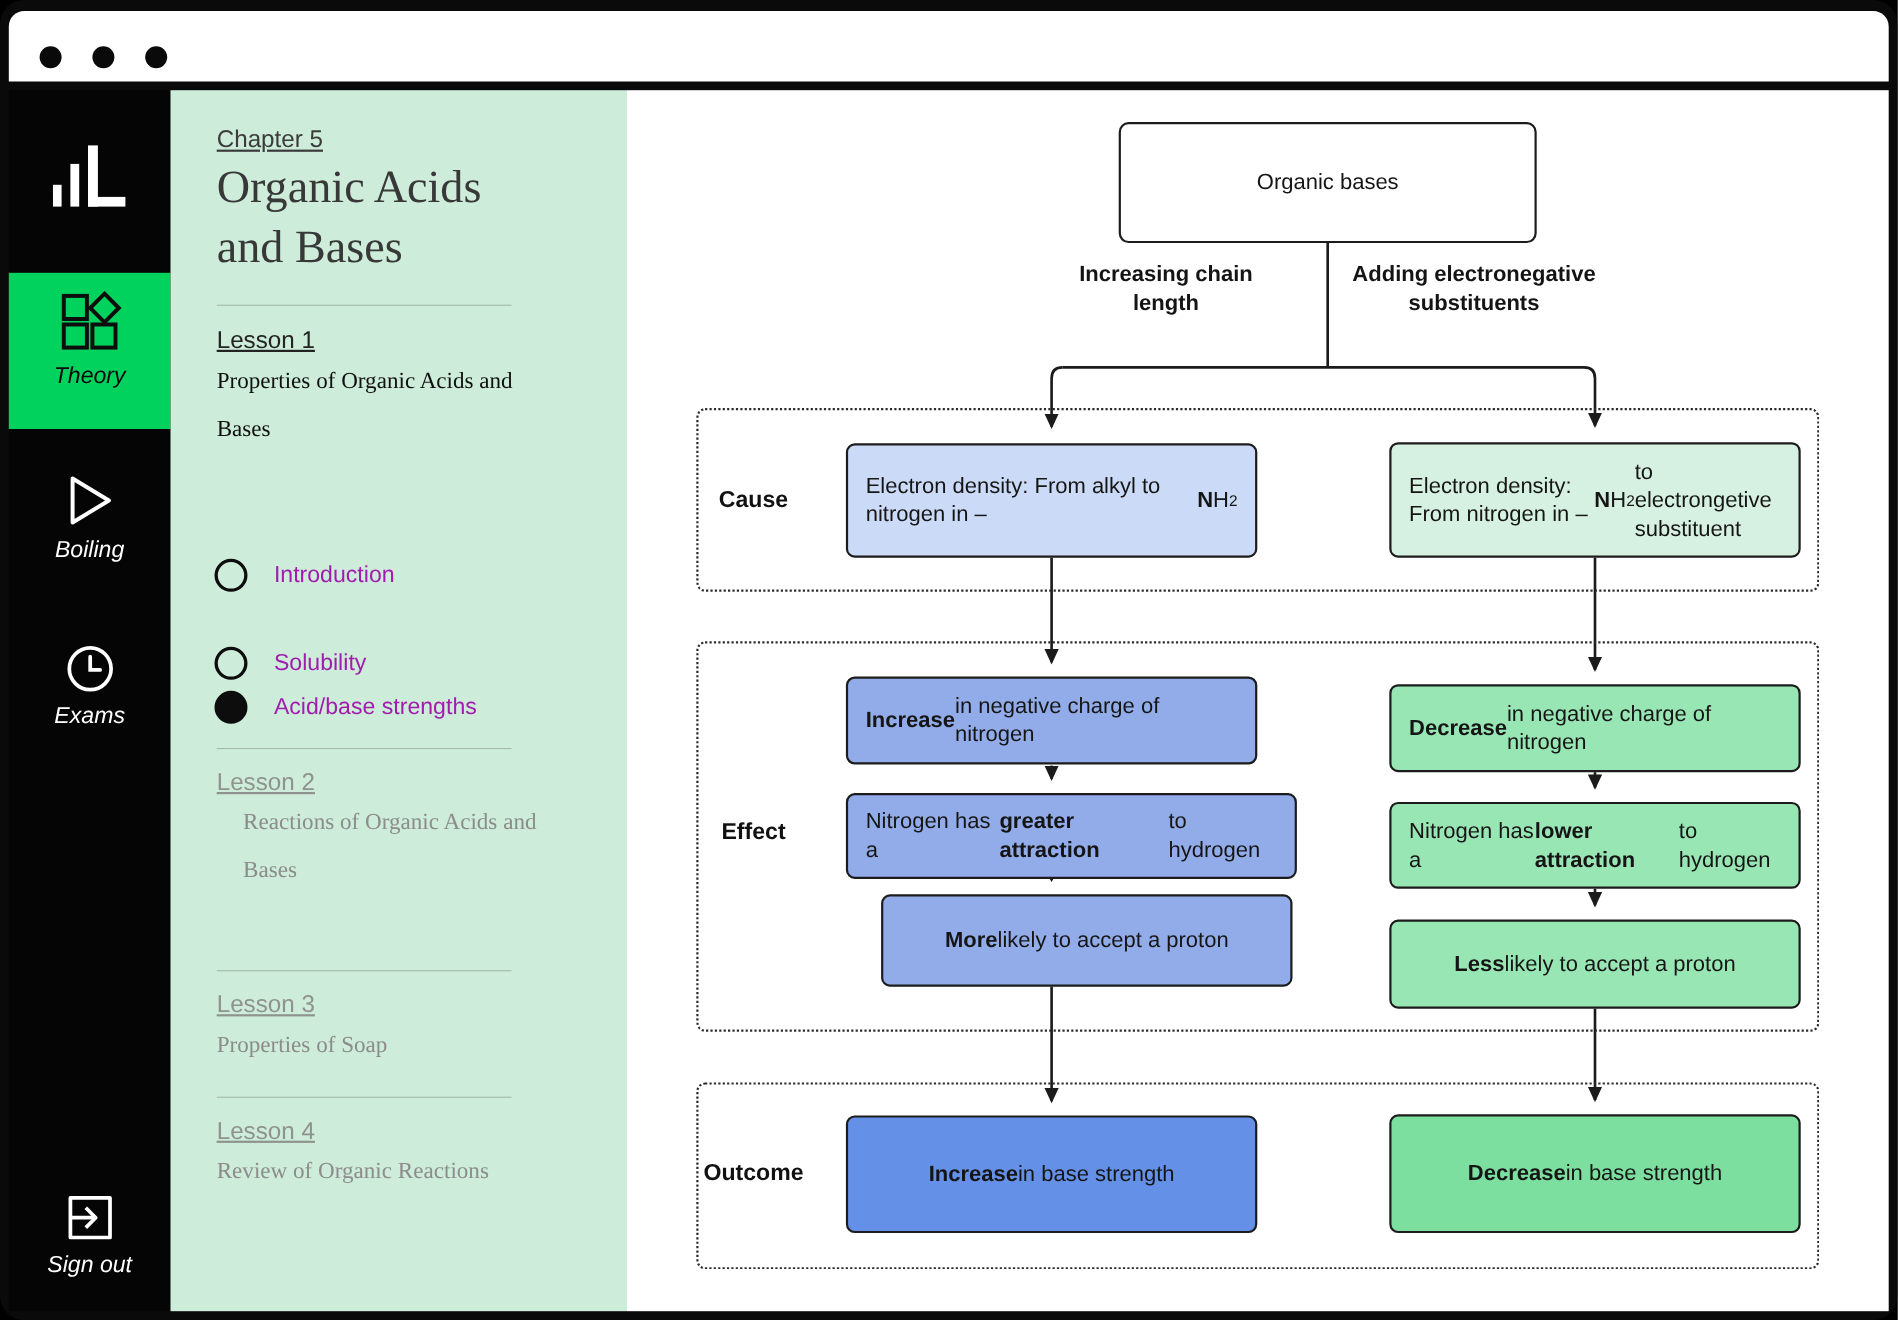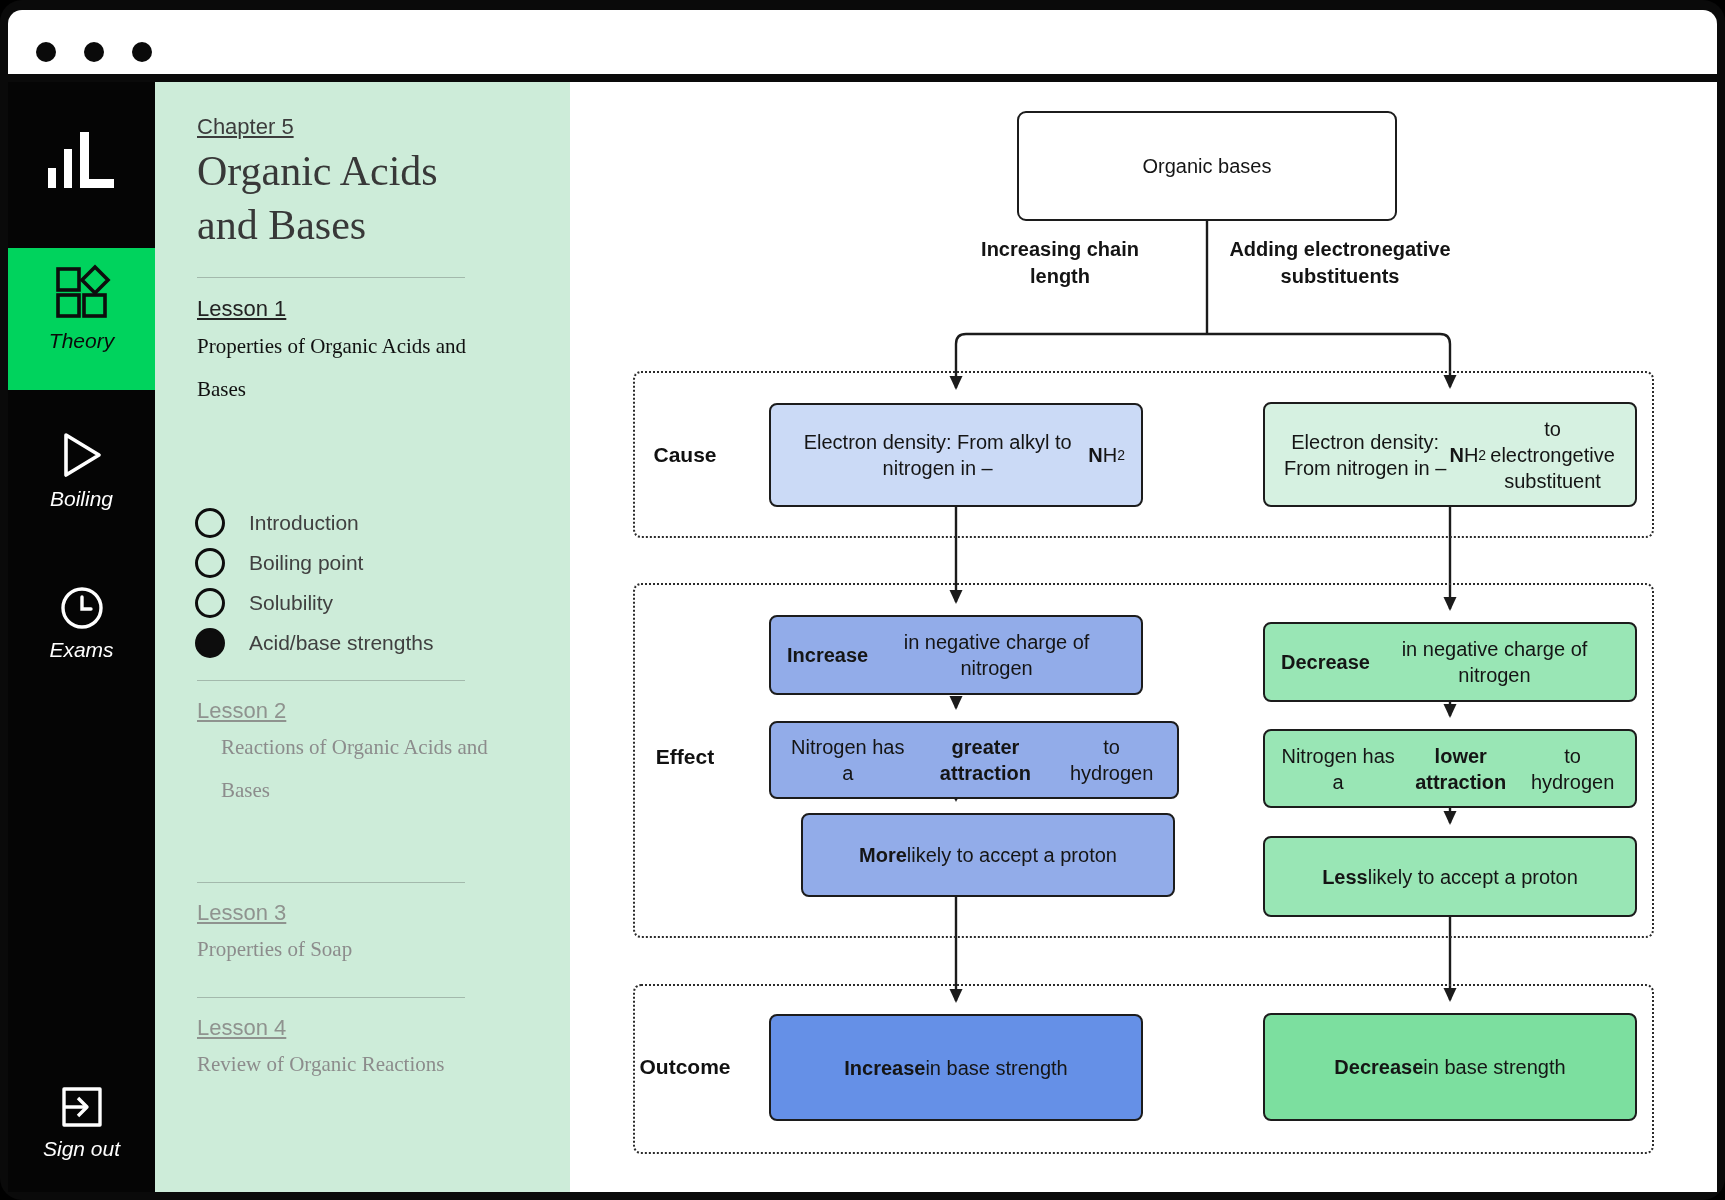--- a/index.html
+++ b/index.html
@@ -23,24 +23,24 @@
   .eyebrow{font-size:22px;color:#3c3c3c;text-decoration:underline;}
   .eyebrow.dim{color:#8f938f;}
   .serif{font-family:"Liberation Serif","DejaVu Serif",serif;}
   .chapter-title{font-size:42px;line-height:54px;color:#383838;}
   .l-title{font-size:21px;line-height:43px;color:#101010;}
   .l-title.dim{color:#8c8c8c;}
   .divider{position:absolute;left:42px;width:268px;height:0;border-top:1px solid #a3b9ac;}
   .section-row{position:absolute;left:40px;width:300px;height:30px;display:flex;align-items:center;cursor:pointer;}
   .radio{width:24px;height:24px;border:3px solid #0d0d0d;border-radius:50%;background:transparent;flex:0 0 auto;}
   .radio.filled{background:#0d0d0d;}
-  .section-row .sname{margin-left:24px;font-size:21px;color:#404040;}
+  .section-row .sname{margin-left:24px;font-size:21px;color:#a21caf;}
   
   .node{position:absolute;box-sizing:border-box;border:2.2px solid #1c1c1c;border-radius:8px;
-        display:flex;align-items:center;justify-content:center;text-align:center;
+        display:flex;align-items:center;justify-content:center;
         font-size:20px;line-height:26px;color:#151515;padding:2px 16px;}
   .root-node{background:#ffffff;border-radius:9px;}
   .dotted-row{position:absolute;left:633px;width:1021px;box-sizing:border-box;border:2.5px dotted #2b2b2b;border-radius:8px;}
   .row-label{position:absolute;left:625px;width:120px;text-align:center;font-weight:bold;font-size:21px;color:#111;}
   .branch-label{position:absolute;top:236px;text-align:center;font-weight:bold;font-size:20px;line-height:27px;color:#141414;}
   svg.wires{position:absolute;left:570px;top:82px;pointer-events:none;}
   sub{font-size:70%;}
 </style>
 </head>
 <body>
@@ -113,24 +113,20 @@
     <div class="lp serif chapter-title" style="top:62px;position:absolute;">Organic Acids and Bases</div>
     <div class="divider" style="top:195px"></div>
 
     <div class="lp eyebrow" style="top:214px;position:absolute;color:#232323;">Lesson 1</div>
     <div class="lp serif l-title" style="top:243px;position:absolute;">Properties of Organic Acids and Bases</div>
 
     <div class="section-row" style="top:426px">
       <span class="radio empty"></span>
       <span class="sname">Introduction</span>
     </div>
-    <div class="section-row" style="top:466px">
-      <span class="radio empty"></span>
-      <span class="sname">Boiling point</span>
-    </div>
     <div class="section-row" style="top:506px">
       <span class="radio empty"></span>
       <span class="sname">Solubility</span>
     </div>
     <div class="section-row" style="top:546px">
       <span class="radio filled"></span>
       <span class="sname">Acid/base strengths</span>
     </div>
 
     <div class="divider" style="top:598px"></div>

